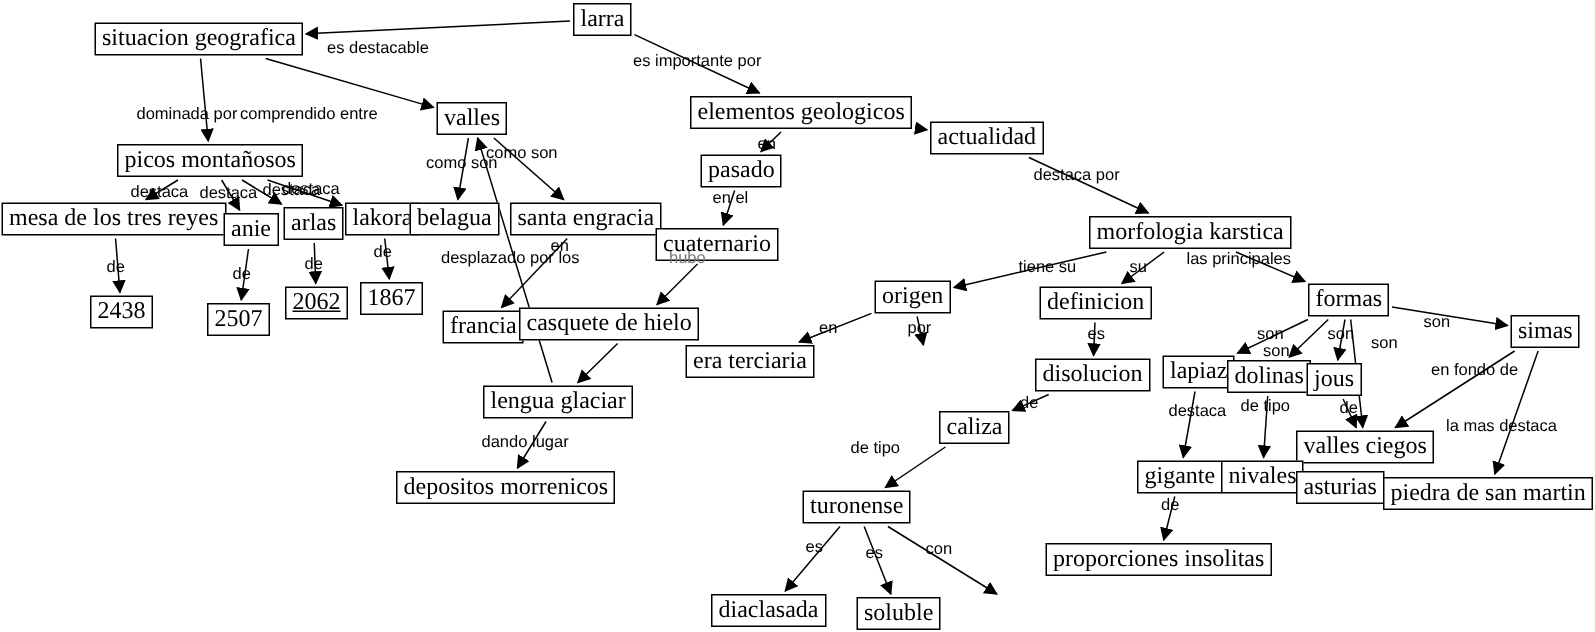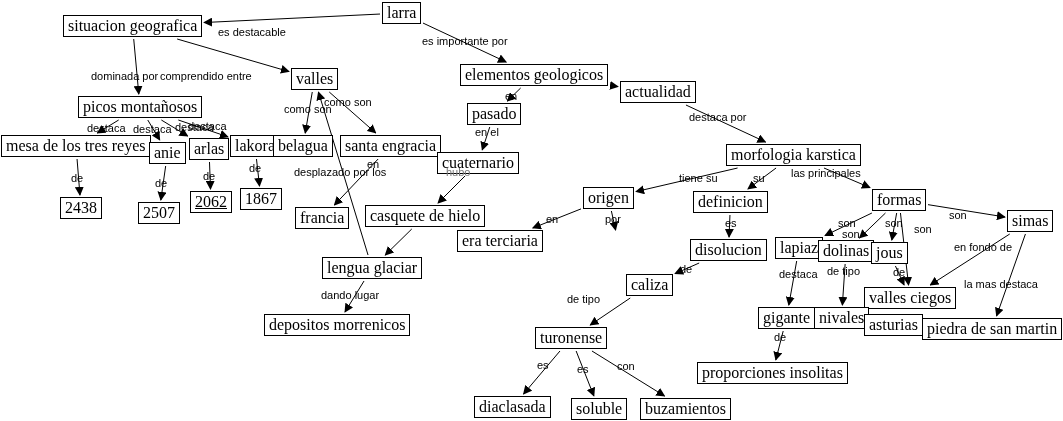--- a/index.html
+++ b/index.html
@@ -83,37 +83,36 @@
   <div class="node" id="n-anie" style="left:149px;top:142px;">anie</div>
   <div class="node" id="n-arlas" style="left:189px;top:138px;">arlas</div>
   <div class="node" id="n-lakora" style="left:230px;top:135px;">lakora</div>
   <div class="node" id="n-belagua" style="left:273px;top:135px;">belagua</div>
   <div class="node" id="n-santa" style="left:340px;top:135px;">santa engracia</div>
   <div class="node" id="n-n2438" style="left:60px;top:197px;">2438</div>
   <div class="node" id="n-n2507" style="left:138px;top:202px;">2507</div>
   <div class="node" id="n-n2062" style="left:190px;top:191px;text-decoration:underline;">2062</div>
   <div class="node" id="n-n1867" style="left:240px;top:188px;">1867</div>
   <div class="node" id="n-francia" style="left:295px;top:207px;">francia</div>
-  <div class="node" id="n-casquete" style="left:365px;top:205px;">casquete de hielo</div>
+  <div class="node" id="n-casquete" style="left:346px;top:205px;">casquete de hielo</div>
   <div class="node" id="n-lengua" style="left:322px;top:257px;">lengua glaciar</div>
   <div class="node" id="n-depositos" style="left:264px;top:314px;">depositos morrenicos</div>
   <div class="node" id="n-elementos" style="left:460px;top:64px;">elementos geologicos</div>
   <div class="node" id="n-actualidad" style="left:620px;top:81px;">actualidad</div>
   <div class="node" id="n-pasado" style="left:467px;top:103px;">pasado</div>
   <div class="node" id="n-cuaternario" style="left:437px;top:152px;">cuaternario</div>
   <div class="node" id="n-morfologia" style="left:726px;top:144px;">morfologia karstica</div>
   <div class="node" id="n-origen" style="left:583px;top:187px;">origen</div>
   <div class="node" id="n-definicion" style="left:693px;top:191px;">definicion</div>
   <div class="node" id="n-era" style="left:457px;top:230px;">era terciaria</div>
   <div class="node" id="n-disolucion" style="left:690px;top:239px;">disolucion</div>
   <div class="node" id="n-caliza" style="left:626px;top:274px;">caliza</div>
   <div class="node" id="n-turonense" style="left:535px;top:327px;">turonense</div>
   <div class="node" id="n-diaclasada" style="left:474px;top:396px;">diaclasada</div>
   <div class="node" id="n-soluble" style="left:571px;top:398px;">soluble</div>
-  <div class="node" id="n-buzamientos" style="left:640px;top:398px;">buzamientos</div>
   <div class="node" id="n-formas" style="left:872px;top:189px;">formas</div>
   <div class="node" id="n-simas" style="left:1007px;top:210px;">simas</div>
   <div class="node" id="n-lapiaz" style="left:775px;top:237px;">lapiaz</div>
   <div class="node" id="n-dolinas" style="left:818px;top:240px;">dolinas</div>
   <div class="node" id="n-jous" style="left:871px;top:242px;">jous</div>
   <div class="node" id="n-valles_ciegos" style="left:864px;top:287px;">valles ciegos</div>
   <div class="node" id="n-gigante" style="left:758px;top:307px;">gigante</div>
   <div class="node" id="n-nivales" style="left:814px;top:307px;">nivales</div>
   <div class="node" id="n-asturias" style="left:864px;top:314px;">asturias</div>
   <div class="node" id="n-piedra" style="left:922px;top:318px;">piedra de san martin</div>

